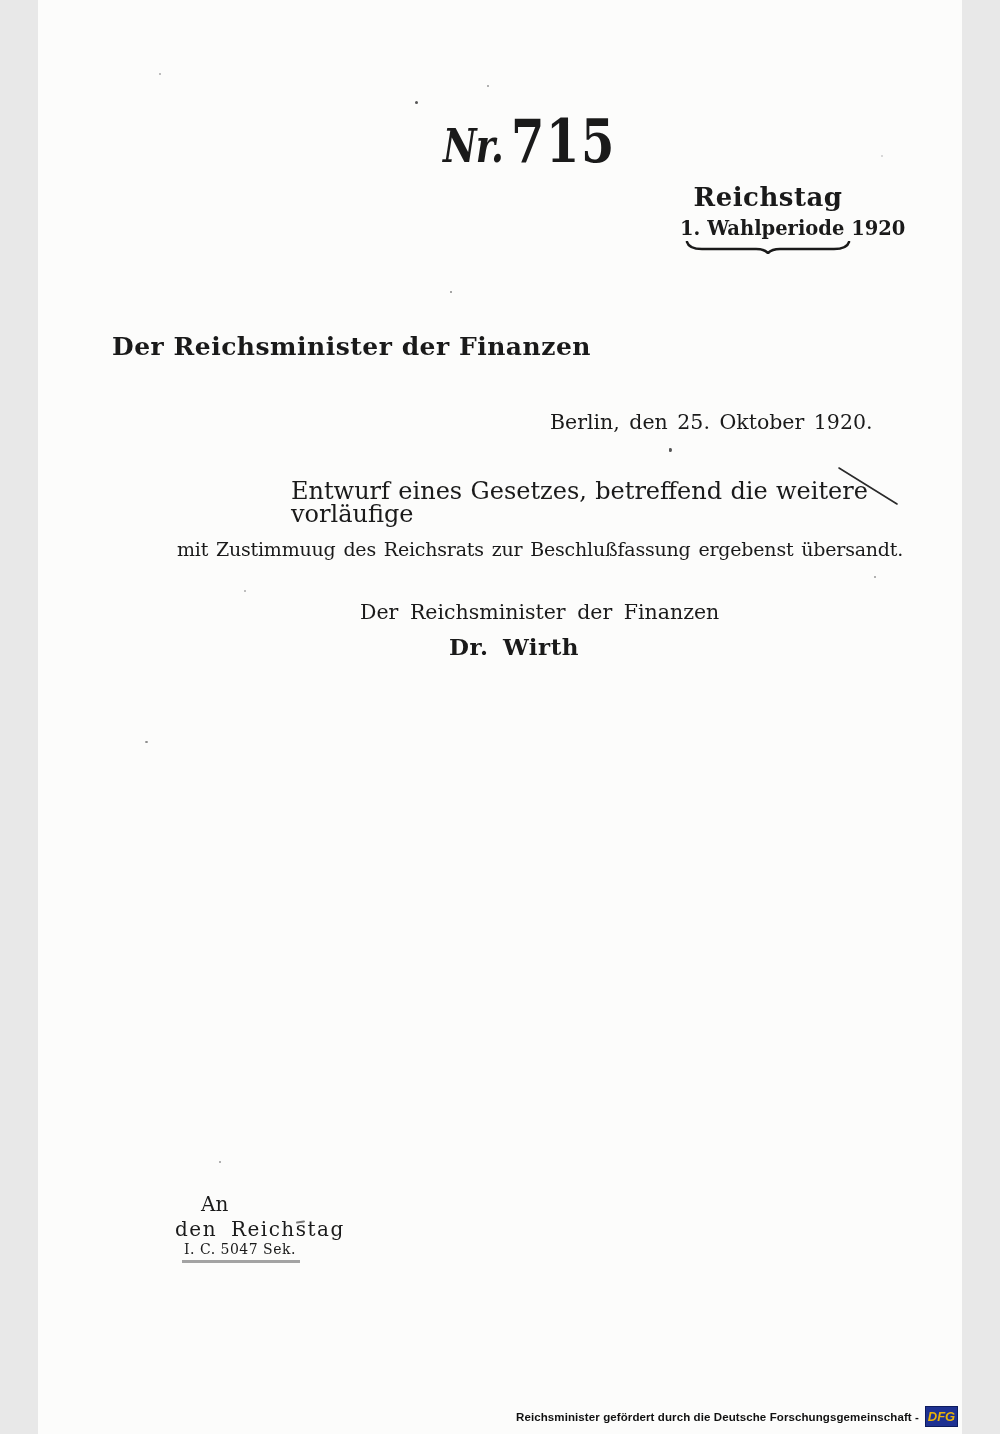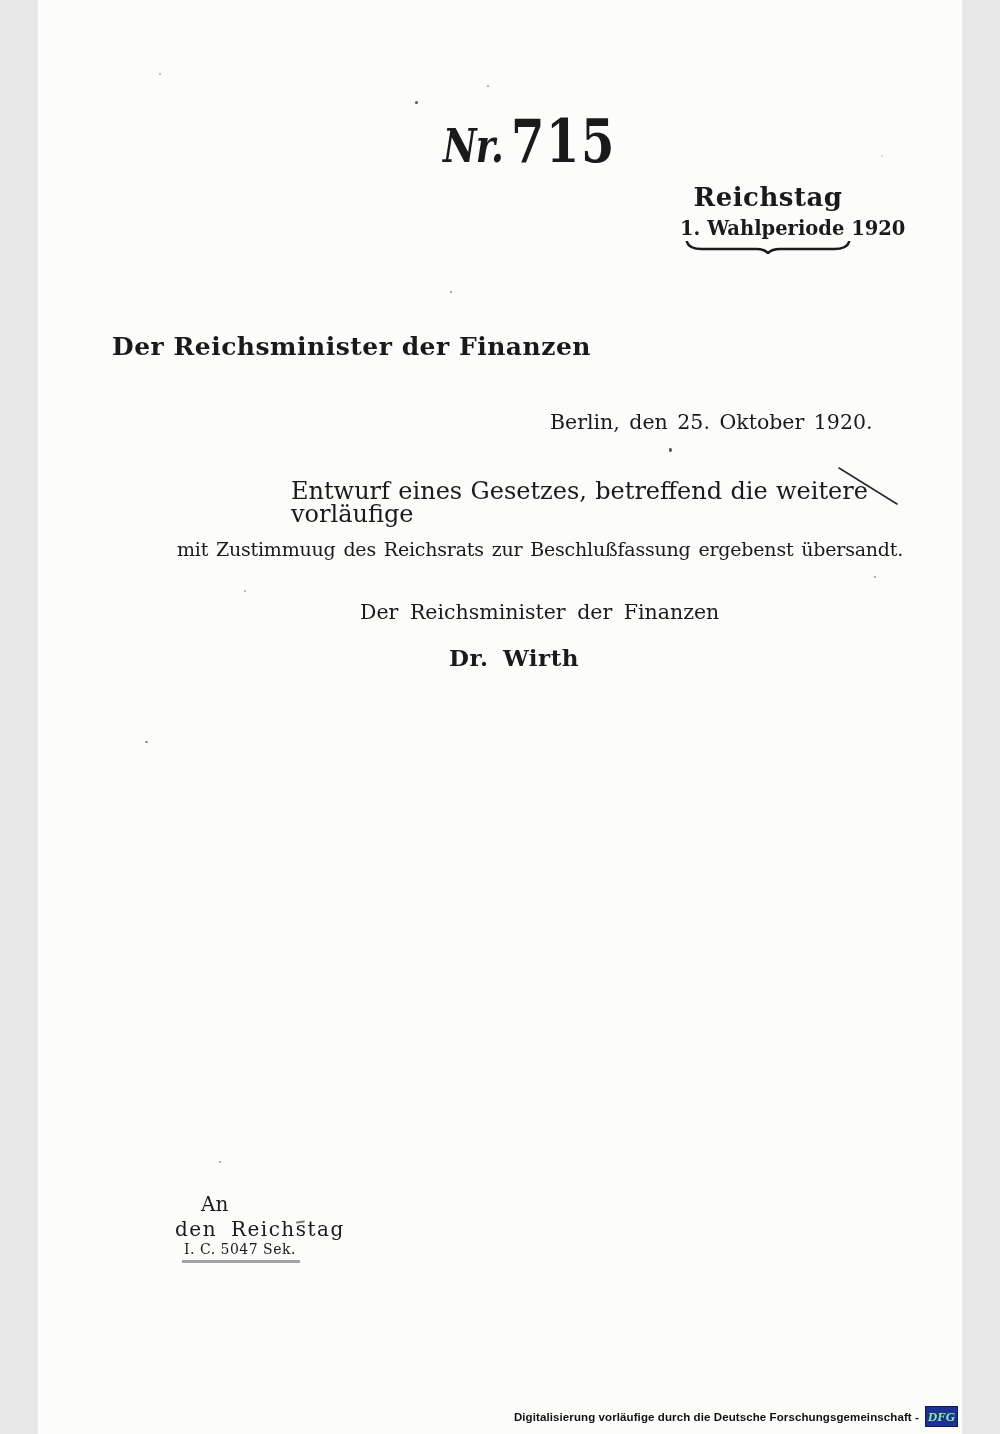--- a/index.html
+++ b/index.html
@@ -82,21 +82,21 @@
   
   .signature-block {
     left: 322px; top: 600px; width: 308px;
     text-align: center;
   }
   .signature-block .sig-title {
     font-size: 20.5px; word-spacing: 5px; white-space: nowrap;
   }
   .signature-block .sig-name {
     font-weight: 700; font-size: 23px;
-    word-spacing: 6px; margin-top: 20px; letter-spacing: 0.5px;
+    word-spacing: 6px; margin-top: 9px; letter-spacing: 0.5px;
   }
 
   
   .address-an {
     left: 163px; top: 1192px;
     font-size: 20px;
   }
   .address-reichstag {
     left: 137px; top: 1217px;
     font-size: 20px; word-spacing: 6px; letter-spacing: 1.5px;
@@ -117,22 +117,22 @@
   }
   .footer .credit {
     font-family: "Liberation Sans", sans-serif;
     font-weight: 700; font-size: 11.5px; color: #111;
     letter-spacing: 0.1px;
   }
   .dfg-logo {
     width: 33px; height: 21px;
     background: #1e3191;
     border: 1px solid #0d1b5e;
-    color: #86efac;
-    font-family: Liberation Serif, serif;
+    color: #eab308;
+    font-family: Liberation Sans, sans-serif;
     font-weight: 700; font-style: italic; font-size: 13px;
     display: flex; align-items: center; justify-content: center;
     letter-spacing: 0px;
   }
 
   
   .speck { position: absolute; background: #777; border-radius: 50%; }
   .pen-stroke { position: absolute; left: 795px; top: 462px; }
 </style>
 </head>
@@ -171,21 +171,21 @@
 
   <svg class="pen-stroke" width="72" height="48" viewBox="0 0 72 48">
     <path d="M6,6 L64,42" stroke="#2a2a2a" stroke-width="1.6" fill="none" stroke-linecap="round"></path>
   </svg>
 
   <div class="abs address-an">An</div>
   <div class="abs address-reichstag">den Reichstag</div>
   <div class="abs file-reference">I. C. 5047 Sek.</div>
 
   <div class="abs footer">
-    <span class="credit">Digitalisierung vorläufige durch die Deutsche Forschungsgemeinschaft -</span>
+    <span class="credit">Reichsminister gefördert durch die Deutsche Forschungsgemeinschaft -</span>
     <span class="dfg-logo">DFG</span>
   </div>
 
   <div>
     <span class="speck" style="left:377px; top:101px; width:3px; height:3px; background:#555;"></span>
     <span class="speck" style="left:449px; top:85px; width:2px; height:2px; background:#999;"></span>
     <span class="speck" style="left:121px; top:73px; width:2px; height:2px; background:#aaa;"></span>
     <span class="speck" style="left:412px; top:291px; width:2px; height:2px; background:#888;"></span>
     <span class="speck" style="left:461px; top:341px; width:2px; height:2px; background:#999;"></span>
     <span class="speck" style="left:631px; top:448px; width:3px; height:4px; background:#555; border-radius:40% 60% 60% 40%;"></span>

